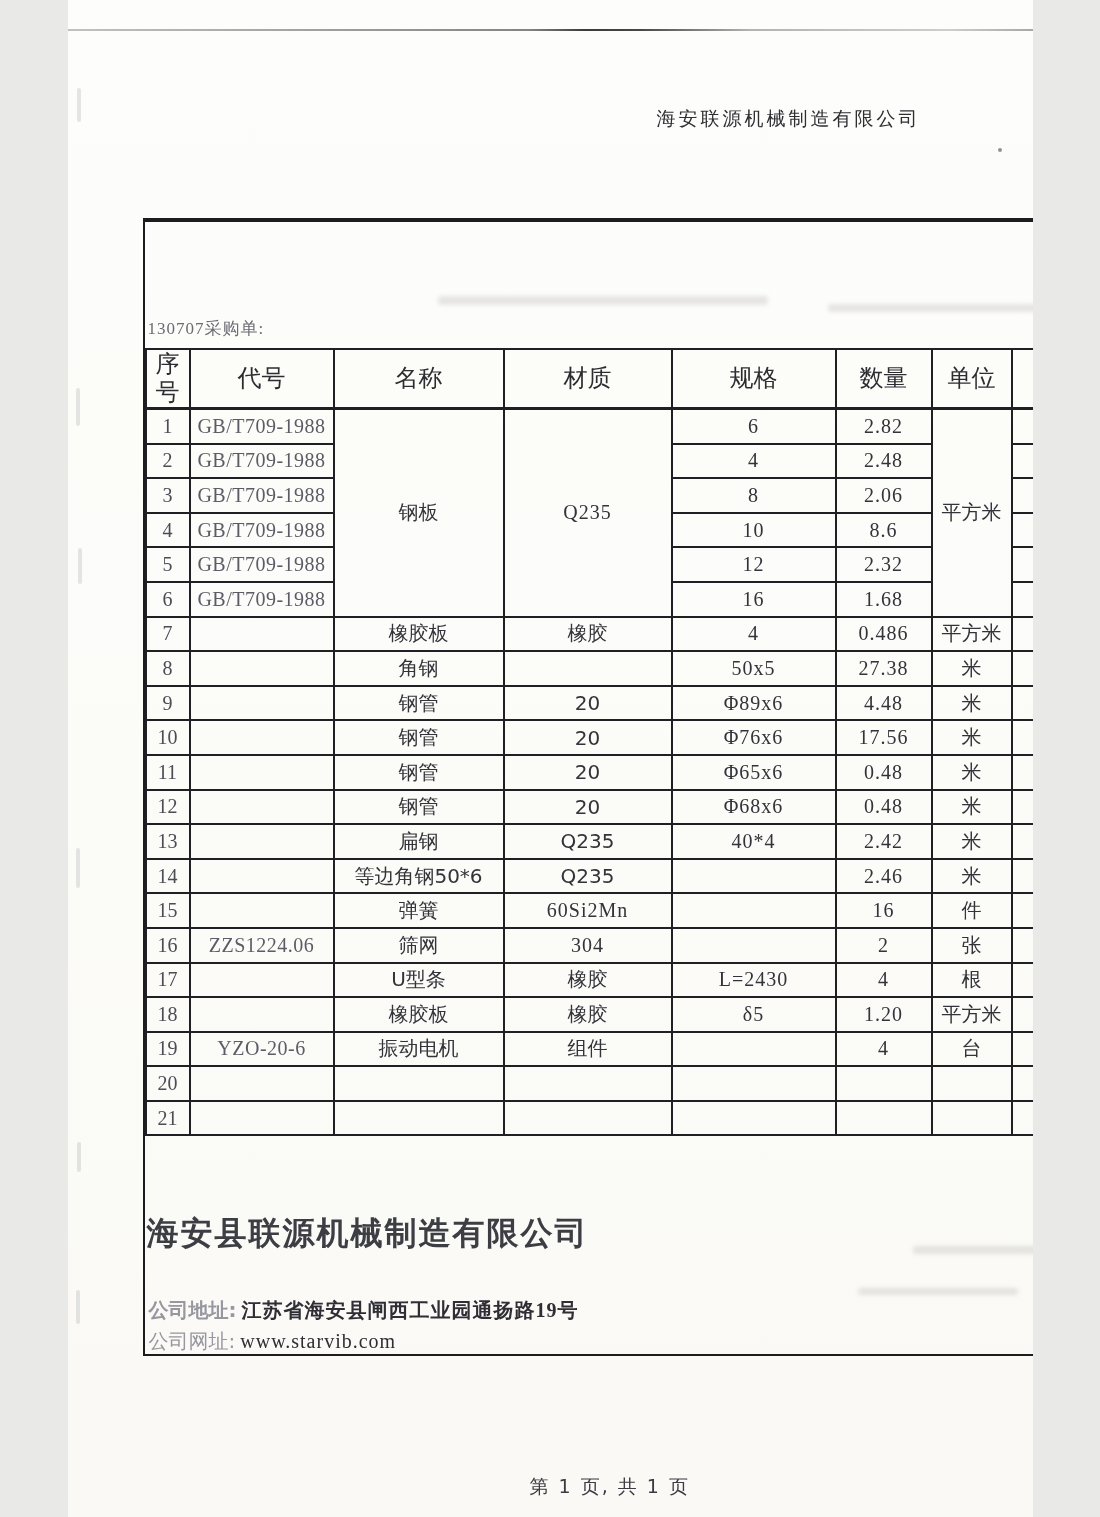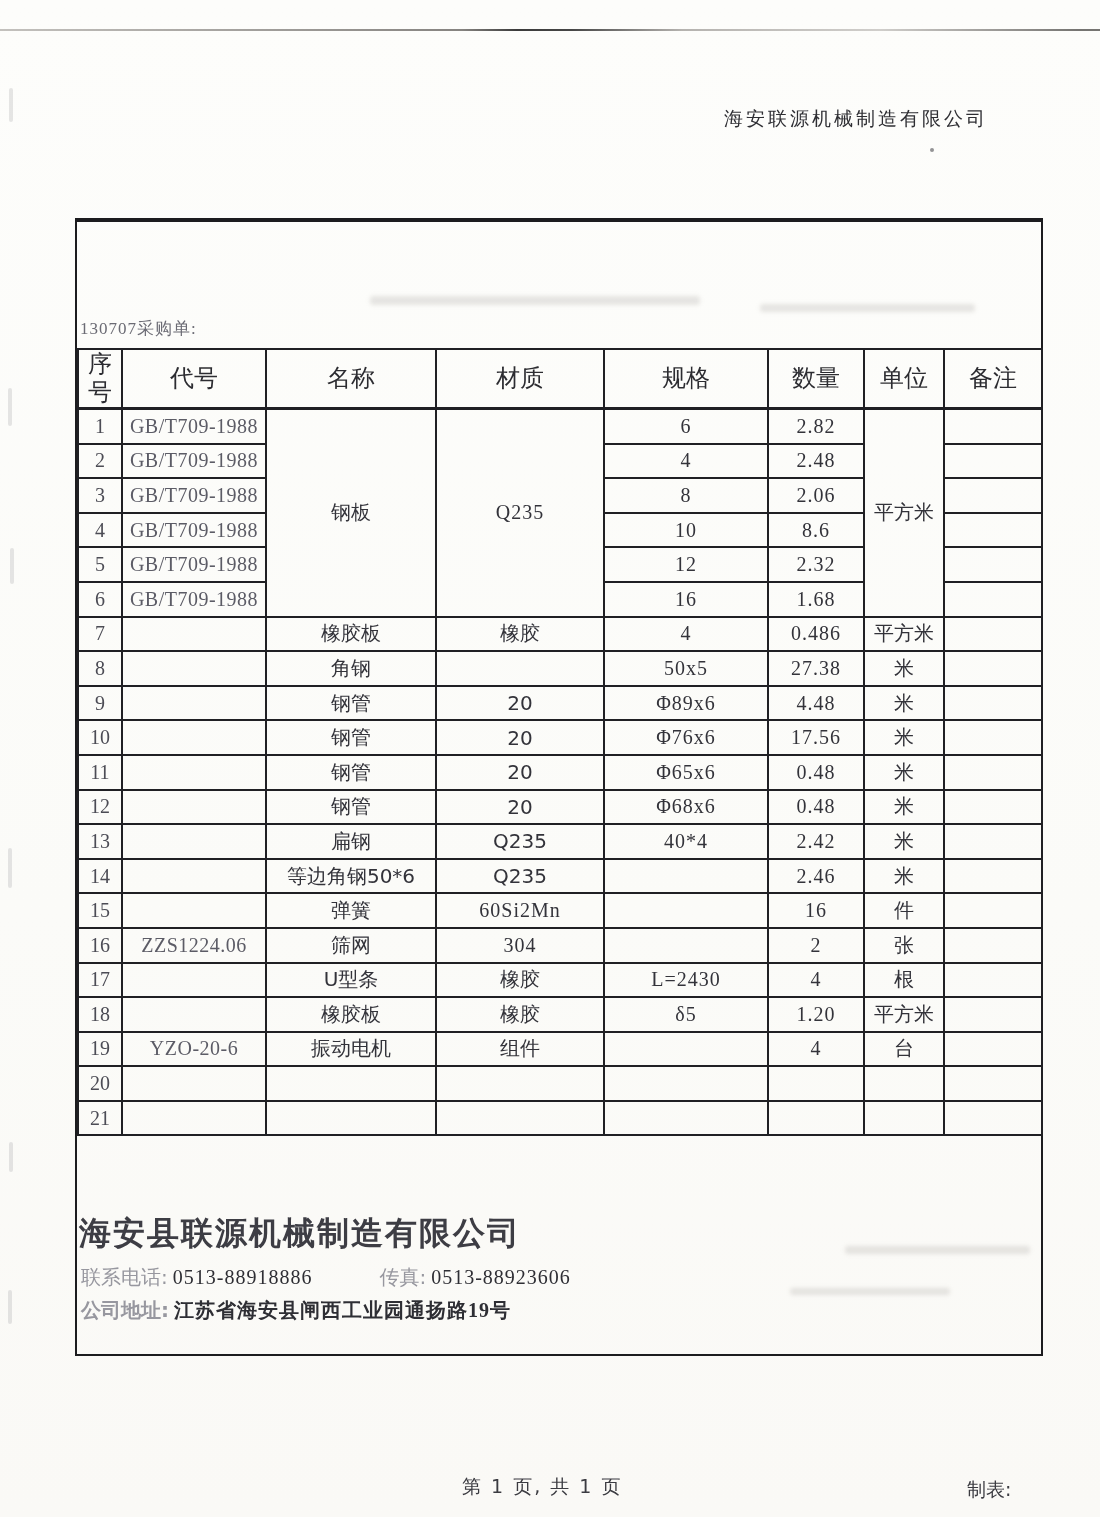--- a/index.html
+++ b/index.html
@@ -1,17 +1,17 @@
 <!DOCTYPE html>
 <html><head>
 <meta charset="utf-8">
 <style>
   html,body { margin:0; padding:0; background:#e9e9e7; }
   .page {
-    position:relative; width:1100px; height:1517px; margin:0 auto;
+    position:relative; width:965px; height:1517px; margin:0 auto;
     background:linear-gradient(180deg,#fdfdfb 0%,#fbfbf8 60%,#faf9f6 100%);
     overflow:hidden;
     font-family:"Liberation Serif", serif;
     color:#33333a;
   }
   
   .topline { position:absolute; top:29px; left:0; width:1100px; height:2px;
     background:linear-gradient(90deg, rgba(125,120,114,.45), rgba(70,66,62,.65) 42%, rgba(25,25,25,.85) 47%, rgba(25,25,25,.8) 52%, rgba(110,105,100,.5) 62%, rgba(140,135,130,.4) 80%, rgba(60,58,55,.7) 98%); }
   .smudge { position:absolute; background:rgba(150,147,142,.22); filter:blur(2px); border-radius:3px; }
   .mark { position:absolute; background:rgba(105,105,115,.16); border-radius:2px; }
@@ -300,33 +300,29 @@
           <td class="c-spec"></td>
           <td class="c-qty"></td>
           <td class="zh"></td>
           <td></td>
         </tr>
       </tbody>
     </table>
 
     <div class="company-name">海安县联源机械制造有限公司</div>
 
-    <div class="info-line line-phone">
-      <span class="lbl">联系电话:</span>
-      <span class="val">0513-88918886</span>
-      <span class="fax-group">
-        <span class="lbl">传真:</span>
-        <span class="val">0513-88923606</span>
-      </span>
-    </div>
 
     <div class="info-line line-address">
       <span class="lbl">公司地址:</span>
       <span class="val zhval">江苏省海安县闸西工业园通扬路19号</span>
     </div>
 
+    <div class="info-line line-website">
+      <span class="lbl">公司网址:</span>
+      <span class="val">www.starvib.com</span>
+    </div>
 
   </div>
 
   <div class="page-num">第 1 页, 共 1 页</div>
   <div class="prep-label">制表:</div>
 
 </div>
 
 </body></html>

